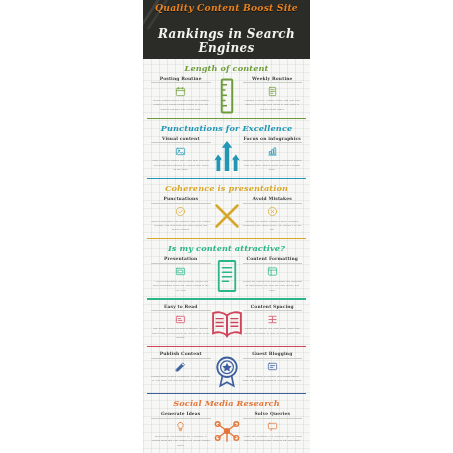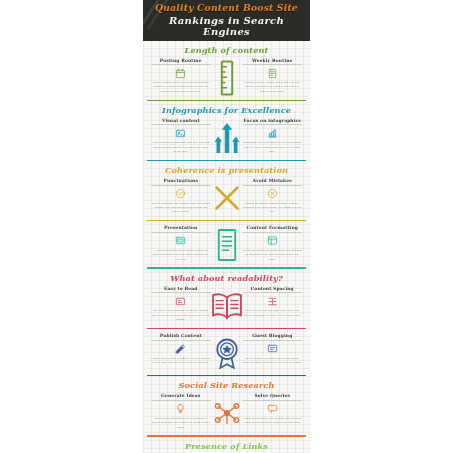--- a/index.html
+++ b/index.html
@@ -59,24 +59,24 @@
     font-weight: bold; font-style: italic;
     font-size: 9.2px;
     color: #e8821f;
     letter-spacing: .2px;
     line-height: 1.15;
     text-shadow: 0 1px 0 rgba(0,0,0,.6);
   }
   .hdr-sub {
     font-family: "DejaVu Serif", serif;
     font-weight: bold; font-style: italic;
-    font-size: 10px;
+    font-size: 12px;
     color: #f2f2ee;
     letter-spacing: .3px;
-    margin-top: 1px;
+    margin-top: 13px;
   }
 
   
   .section { padding: 4px 0 0; }
   .sec-title {
     font-family: "DejaVu Serif", serif;
     font-weight: bold; font-style: italic;
     font-size: 8.2px;
     text-align: center;
     letter-spacing: .1px;
@@ -167,21 +167,21 @@
                   <rect x="5" y="3" width="14" height="18" rx="1.5"></rect>
                   <path d="M8 8h8M8 12h8M8 16h5"></path>
                 </svg>
       </div>
       <div class="col-body">Maintain a weekly posting routine with long form articles of at least 1000 words to rank better in search results pages.</div>
     </div>
     </div>
     <div class="divider" style="background:#6f9c3a"></div>
         </div>
         <div class="section">
-    <div class="sec-title" style="color:#2196b5">Infographics for Excellence</div>
+    <div class="sec-title" style="color:#2196b5">Punctuations for Excellence</div>
     <div class="cols">
 
     <div class="col left">
       <div class="col-title">Visual content</div>
       <div class="col-icon">
         <svg viewBox="0 0 24 24" fill="none" stroke="#2196b5" stroke-width="1.6" stroke-linecap="round" stroke-linejoin="round">
                   <rect x="3" y="5" width="18" height="14" rx="2"></rect>
                   <circle cx="8.5" cy="10" r="1.6"></circle>
                   <path d="M4 17l5-5 4 4 3-2 4 4"></path>
                 </svg>
@@ -238,20 +238,21 @@
                   <circle cx="12" cy="12" r="9"></circle>
                   <path d="M9 9l6 6M15 9l-6 6"></path>
                 </svg>
       </div>
       <div class="col-body">Spelling and factual mistakes reduce credibility. Proofread every article before you publish it on the site.</div>
     </div>
     </div>
     <div class="divider" style="background:#d7a72b"></div>
         </div>
         <div class="section">
+    <div class="sec-title" style="color:#2bb58a">Is my content attractive?</div>
     <div class="cols">
 
     <div class="col left">
       <div class="col-title">Presentation</div>
       <div class="col-icon">
         <svg viewBox="0 0 24 24" fill="none" stroke="#2bb58a" stroke-width="1.6" stroke-linecap="round" stroke-linejoin="round">
                   <rect x="3" y="5" width="18" height="14" rx="1.5"></rect>
                   <rect x="7" y="9" width="10" height="6"></rect>
                 </svg>
       </div>
@@ -271,21 +272,20 @@
                   <rect x="3" y="4" width="18" height="16" rx="1.5"></rect>
                   <path d="M3 9h18M9 9v11"></path>
                 </svg>
       </div>
       <div class="col-body">Format the content with subheadings and highlights so that readers can scan the page quickly and easily.</div>
     </div>
     </div>
     <div class="divider" style="background:#2bb58a"></div>
         </div>
         <div class="section">
-    <div class="sec-title" style="color:#d0455c">What about readability?</div>
     <div class="cols">
 
     <div class="col left">
       <div class="col-title">Easy to Read</div>
       <div class="col-icon">
         <svg viewBox="0 0 24 24" fill="none" stroke="#d0455c" stroke-width="1.6" stroke-linecap="round" stroke-linejoin="round">
                   <rect x="3" y="5" width="18" height="14" rx="2"></rect>
                   <path d="M7 10h5M7 14h8"></path>
                 </svg>
       </div>
@@ -341,21 +341,21 @@
                   <rect x="3" y="5" width="18" height="14" rx="2"></rect>
                   <path d="M7 10h10M7 14h6"></path>
                 </svg>
       </div>
       <div class="col-body">Guest blogging on reputed sites brings referral traffic and strong backlinks to your own web pages.</div>
     </div>
     </div>
     <div class="divider" style="background:#3d5f9e"></div>
         </div>
         <div class="section">
-    <div class="sec-title" style="color:#e2763a">Social Site Research</div>
+    <div class="sec-title" style="color:#e2763a">Social Media Research</div>
     <div class="cols">
 
     <div class="col left">
       <div class="col-title">Generate Ideas</div>
       <div class="col-icon">
         <svg viewBox="0 0 24 24" fill="none" stroke="#e2763a" stroke-width="1.6" stroke-linecap="round" stroke-linejoin="round">
                   <path d="M9 18h6M10 21h4"></path>
                   <path d="M12 3a6 6 0 0 0-3.5 10.9V16h7v-2.1A6 6 0 0 0 12 3z"></path>
                 </svg>
       </div>

